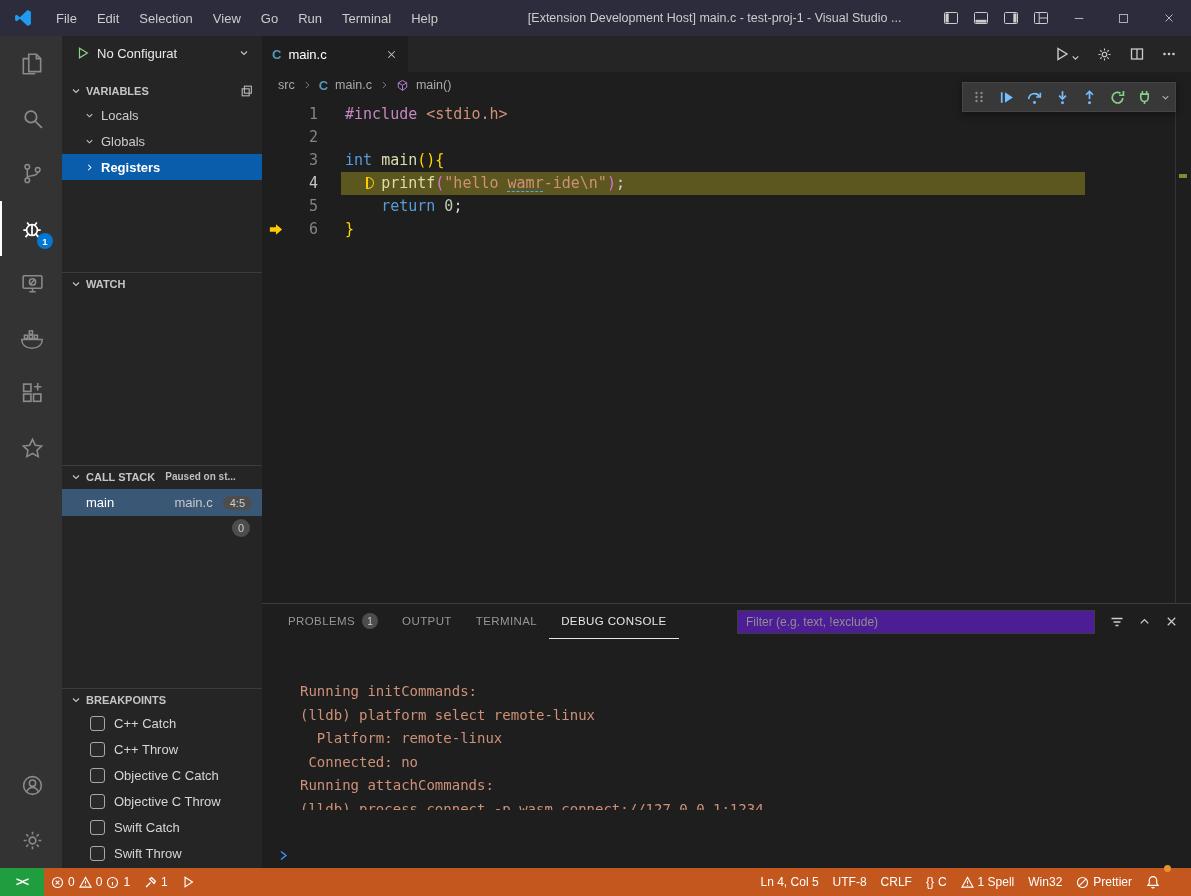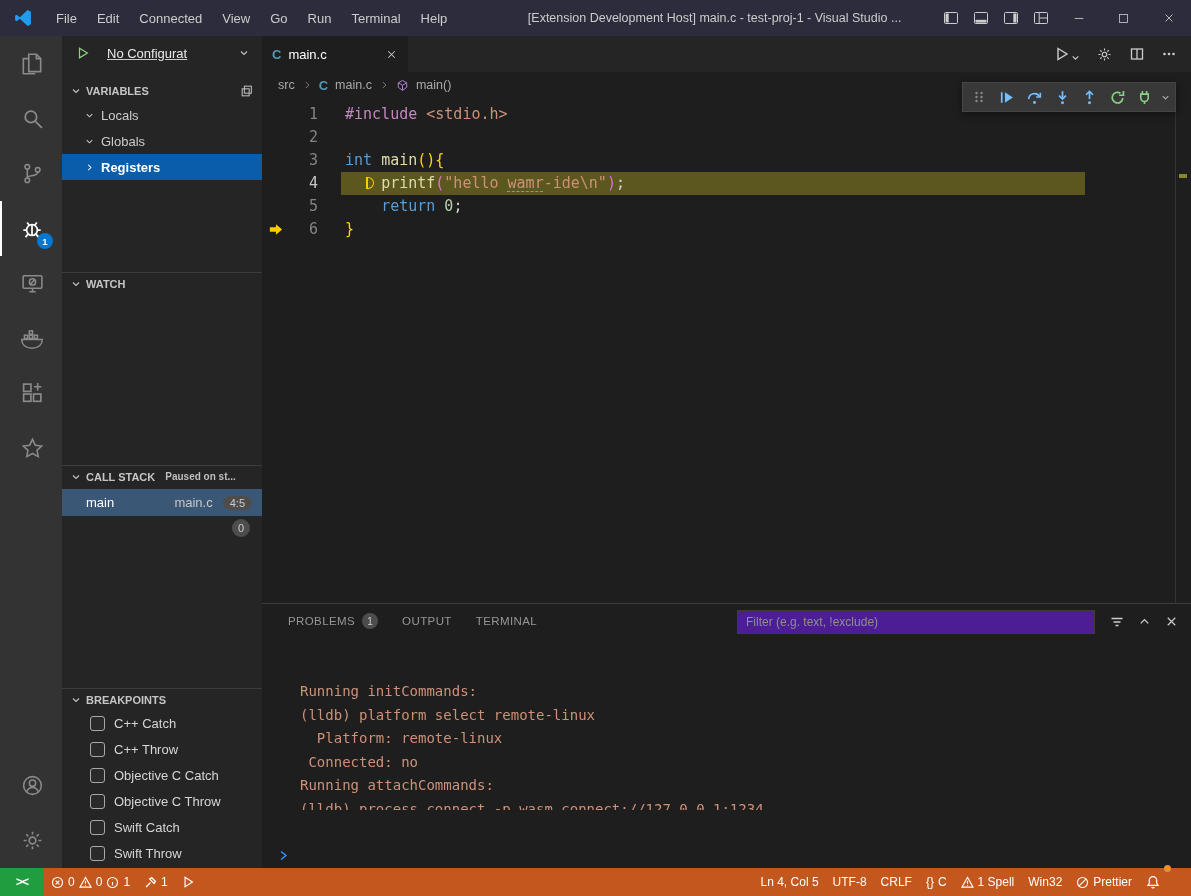--- a/index.html
+++ b/index.html
@@ -23,21 +23,21 @@
 
   
   .activitybar { width:62px; background:var(--activitybar-bg,#333333); display:flex; flex-direction:column; align-items:stretch; flex:none; }
   .ab-item { height:55px; display:flex; align-items:center; justify-content:center; color:#8a8a8a; position:relative; border-left:2px solid transparent; }
   .ab-item.active { color:#ffffff; border-left:2px solid #ffffff; }
   .ab-badge { position:absolute; right:9px; bottom:7px; min-width:16px; height:16px; border-radius:8px; background:var(--badge-blue,#0078d4); color:#fff; font-size:9.5px; font-weight:bold; display:flex; align-items:center; justify-content:center; }
   .ab-bottom { margin-top:auto; }
 
   
   .sidebar { width:200px; background:var(--sidebar-bg,#252526); display:flex; flex-direction:column; flex:none; font-size:13px; overflow:hidden; }
-  .config-bar { height:34px; display:flex; align-items:center; gap:17px; padding:0 12px 0 14px; flex:none;text-decoration:underline; }
+  .config-bar { height:34px; display:flex; align-items:center; gap:7px; padding:0 12px 0 14px; flex:none; }
   .config-label { color:#e8e8e8; flex:1; white-space:nowrap; overflow:hidden; }
   .sec-header { height:22px; display:flex; align-items:center; gap:4px; padding:0 8px; font-size:11px; font-weight:bold; color:#c5c5c5; flex:none; }
   .sec-header.bordered { border-top:1px solid #3c3c3c; }
   .sec-sub { font-size:10px; color:#bfbfbf; font-weight:bold; margin-left:6px; white-space:nowrap; }
   .tree-row { height:26px; display:flex; align-items:center; gap:6px; padding:0 8px 0 22px; color:#cccccc; flex:none; }
   .tree-row.selected { background:var(--selection-blue,#0a5dab); color:#ffffff; }
   .stack-row { height:27px; display:flex; align-items:center; padding:0 10px 0 24px; background:var(--stack-row,#3a5775); color:#ffffff; flex:none; }
   .stack-file { color:#c8c8c8; margin-left:auto; margin-right:10px; }
   .stack-pill { background:#4d4d4d; color:#cccccc; border-radius:8px; font-size:11px; padding:1px 7px; }
   .badge-row { height:26px; position:relative; flex:none; }
@@ -108,21 +108,21 @@
 <div class="app">
 
   <div class="titlebar">
     <span class="tb-logo">
       <svg width="20" height="20" viewBox="0 0 24 24">
           <path d="M17.5 2.5 8.2 11 4.4 8.1 2.5 9.2v5.6l1.9 1.1 3.8-2.9 9.3 8.5 4-1.9V4.4z" fill="#1f9cf0"></path>
         </svg>
     </span>
     <span class="tb-menu">File</span>
     <span class="tb-menu">Edit</span>
-    <span class="tb-menu">Connected</span>
+    <span class="tb-menu">Selection</span>
     <span class="tb-menu">View</span>
     <span class="tb-menu">Go</span>
     <span class="tb-menu">Run</span>
     <span class="tb-menu">Terminal</span>
     <span class="tb-menu">Help</span>
     <span class="tb-title">[Extension Development Host] main.c - test-proj-1 - Visual Studio ...</span>
     <div class="tb-right">
       <span class="tb-layout-btn">
         <svg width="16" height="16" viewBox="0 0 16 16" fill="none" stroke="currentColor">
             <rect x="1.5" y="2.5" width="13" height="11" rx="1"></rect>
@@ -502,20 +502,23 @@
           <div class="panel-tab">
             <span>PROBLEMS</span>
             <span class="tab-badge">1</span>
           </div>
           <div class="panel-tab">
             <span>OUTPUT</span>
           </div>
           <div class="panel-tab">
             <span>TERMINAL</span>
           </div>
+          <div class="panel-tab active">
+            <span>DEBUG CONSOLE</span>
+          </div>
           <input class="filter-box" placeholder="Filter (e.g. text, !exclude)" style="">
           <div class="panel-actions">
             <span>
               <svg width="16" height="16" viewBox="0 0 16 16" fill="none" stroke="currentColor" stroke-width="1.5">
                   <path d="M2.5 4.5h11M4.5 8h7M6.5 11.5h3"></path>
                 </svg>
             </span>
             <span>
               <svg width="15" height="15" viewBox="0 0 16 16" fill="none" stroke="currentColor" stroke-width="1.5">
                   <path d="M4 10l4-4 4 4"></path>

